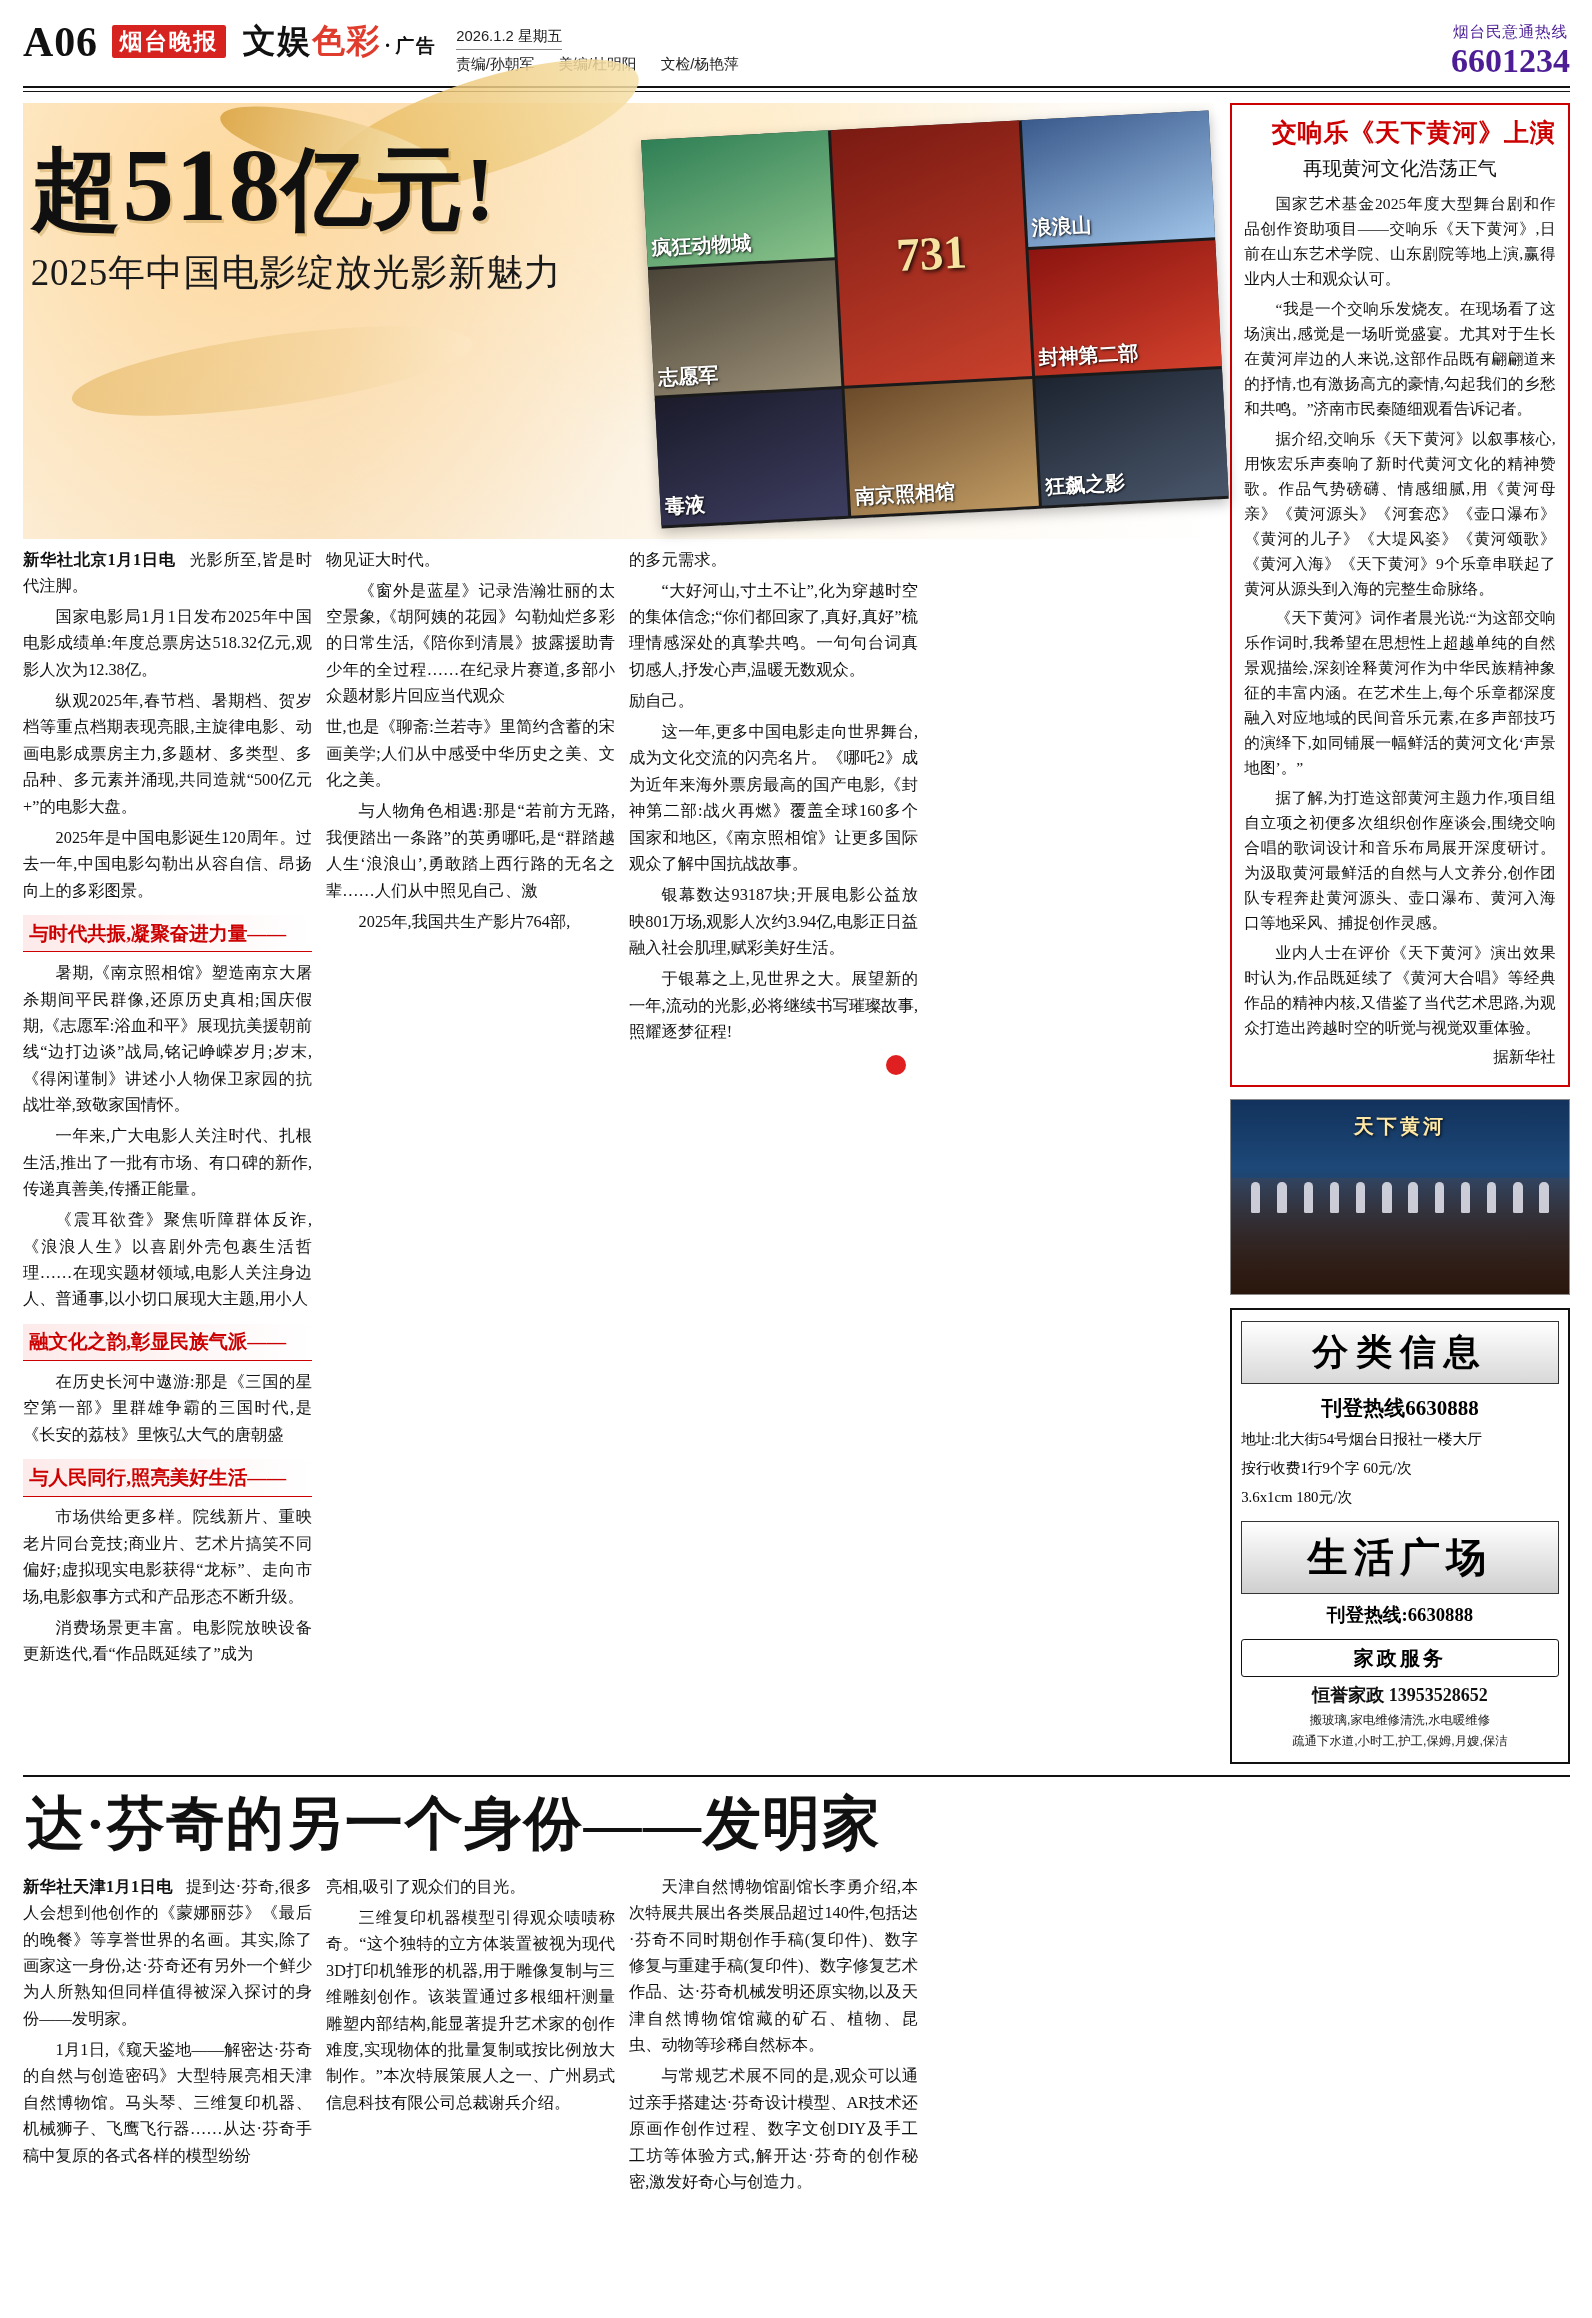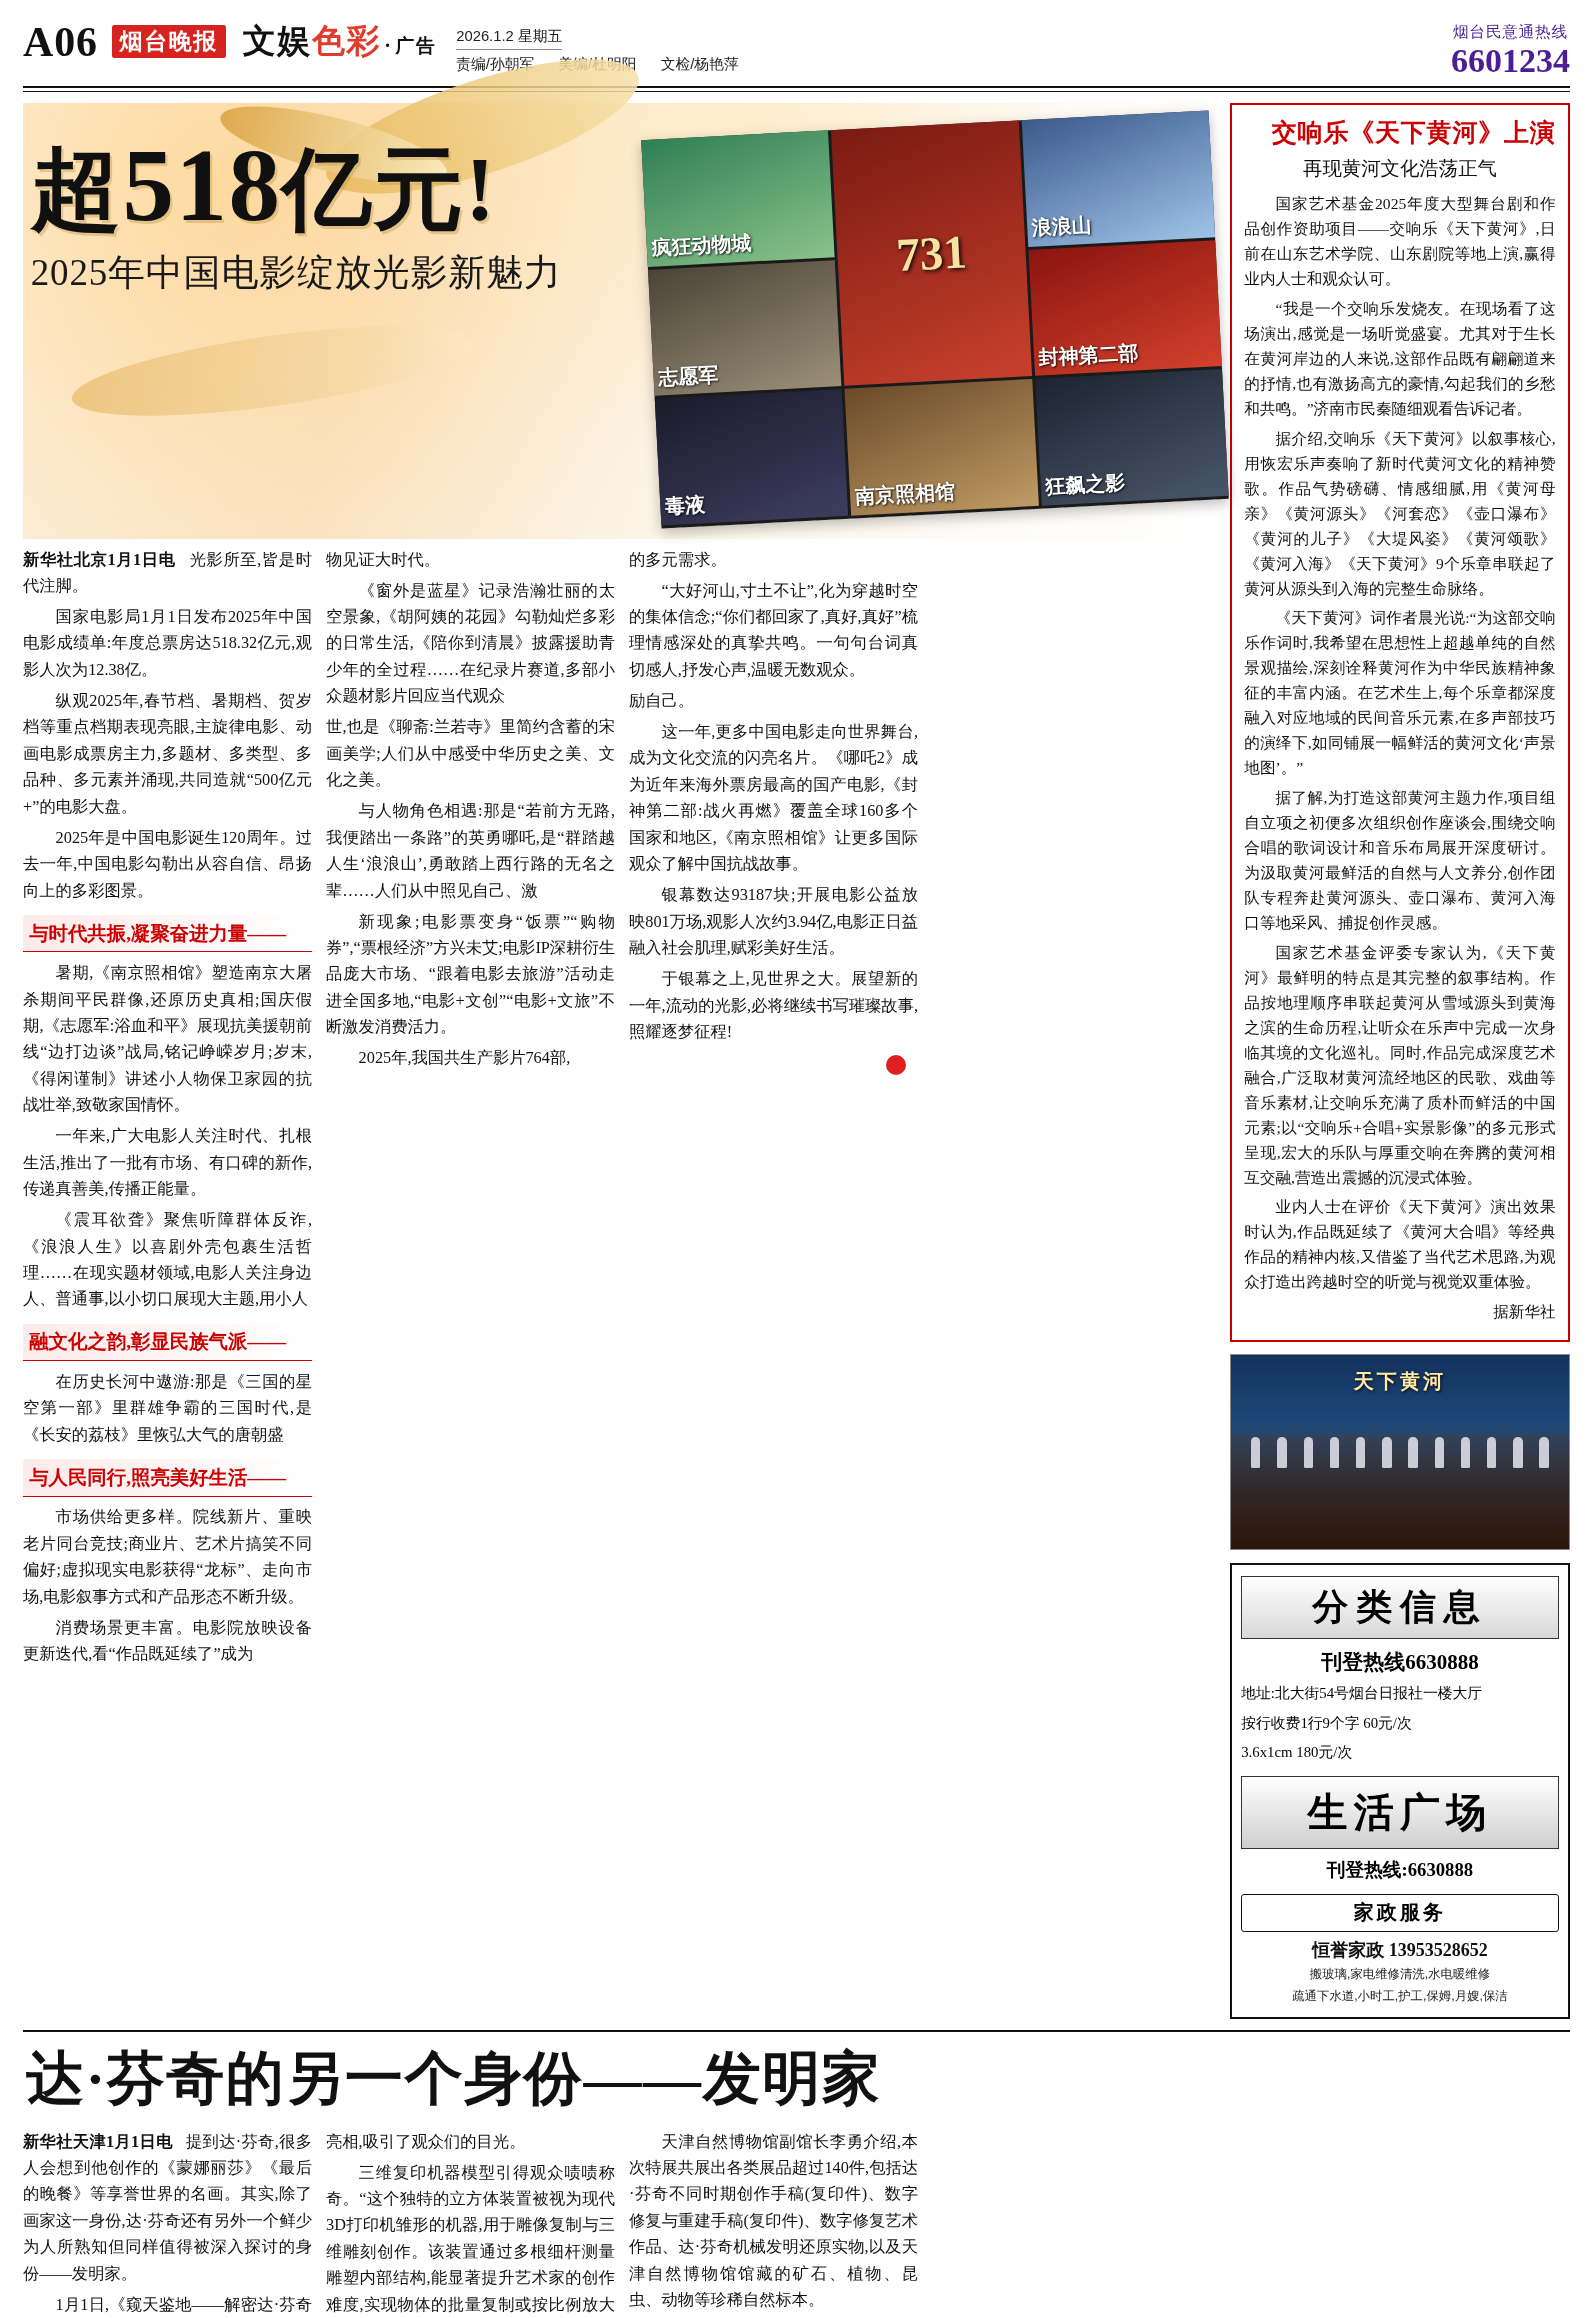--- a/index.html
+++ b/index.html
@@ -191,21 +191,20 @@
           <div class="subhead">与人民同行,照亮美好生活——</div>
           <p>市场供给更多样。院线新片、重映老片同台竞技;商业片、艺术片搞笑不同偏好;虚拟现实电影获得“龙标”、走向市场,电影叙事方式和产品形态不断升级。</p>
           <p>消费场景更丰富。电影院放映设备更新迭代,看“作品既延续了”成为</p>
         </div>
 
         <div class="col news">
           <p class="noind">物见证大时代。</p>
           <p>《窗外是蓝星》记录浩瀚壮丽的太空景象,《胡阿姨的花园》勾勒灿烂多彩的日常生活,《陪你到清晨》披露援助青少年的全过程……在纪录片赛道,多部小众题材影片回应当代观众</p>
           <p class="noind">世,也是《聊斋:兰若寺》里简约含蓄的宋画美学;人们从中感受中华历史之美、文化之美。</p>
           <p>与人物角色相遇:那是“若前方无路,我便踏出一条路”的英勇哪吒,是“群踏越人生‘浪浪山’,勇敢踏上西行路的无名之辈……人们从中照见自己、激</p>
-          <p>新现象;电影票变身“饭票”“购物券”,“票根经济”方兴未艾;电影IP深耕衍生品庞大市场、“跟着电影去旅游”活动走进全国多地,“电影+文创”“电影+文旅”不断激发消费活力。</p>
           <p>2025年,我国共生产影片764部,</p>
         </div>
 
         <div class="col news">
           <p class="noind">的多元需求。</p>
           <p>“大好河山,寸土不让”,化为穿越时空的集体信念;“你们都回家了,真好,真好”梳理情感深处的真挚共鸣。一句句台词真切感人,抒发心声,温暖无数观众。</p>
           <p class="noind">励自己。</p>
           <p>这一年,更多中国电影走向世界舞台,成为文化交流的闪亮名片。《哪吒2》成为近年来海外票房最高的国产电影,《封神第二部:战火再燃》覆盖全球160多个国家和地区,《南京照相馆》让更多国际观众了解中国抗战故事。</p>
           <p>银幕数达93187块;开展电影公益放映801万场,观影人次约3.94亿,电影正日益融入社会肌理,赋彩美好生活。</p>
           <p>于银幕之上,见世界之大。展望新的一年,流动的光影,必将继续书写璀璨故事,照耀逐梦征程!</p>
@@ -216,21 +215,20 @@
 
     <div class="right-col">
       <div class="box-red">
         <div class="bt1">交响乐《天下黄河》上演</div>
         <div class="bt2">再现黄河文化浩荡正气</div>
         <p>国家艺术基金2025年度大型舞台剧和作品创作资助项目——交响乐《天下黄河》,日前在山东艺术学院、山东剧院等地上演,赢得业内人士和观众认可。</p>
         <p>“我是一个交响乐发烧友。在现场看了这场演出,感觉是一场听觉盛宴。尤其对于生长在黄河岸边的人来说,这部作品既有翩翩道来的抒情,也有激扬高亢的豪情,勾起我们的乡愁和共鸣。”济南市民秦随细观看告诉记者。</p>
         <p>据介绍,交响乐《天下黄河》以叙事核心,用恢宏乐声奏响了新时代黄河文化的精神赞歌。作品气势磅礴、情感细腻,用《黄河母亲》《黄河源头》《河套恋》《壶口瀑布》《黄河的儿子》《大堤风姿》《黄河颂歌》《黄河入海》《天下黄河》9个乐章串联起了黄河从源头到入海的完整生命脉络。</p>
         <p>《天下黄河》词作者晨光说:“为这部交响乐作词时,我希望在思想性上超越单纯的自然景观描绘,深刻诠释黄河作为中华民族精神象征的丰富内涵。在艺术生上,每个乐章都深度融入对应地域的民间音乐元素,在多声部技巧的演绎下,如同铺展一幅鲜活的黄河文化‘声景地图’。”</p>
         <p>据了解,为打造这部黄河主题力作,项目组自立项之初便多次组织创作座谈会,围绕交响合唱的歌词设计和音乐布局展开深度研讨。为汲取黄河最鲜活的自然与人文养分,创作团队专程奔赴黄河源头、壶口瀑布、黄河入海口等地采风、捕捉创作灵感。</p>
-        <p>国家艺术基金评委专家认为,《天下黄河》最鲜明的特点是其完整的叙事结构。作品按地理顺序串联起黄河从雪域源头到黄海之滨的生命历程,让听众在乐声中完成一次身临其境的文化巡礼。同时,作品完成深度艺术融合,广泛取材黄河流经地区的民歌、戏曲等音乐素材,让交响乐充满了质朴而鲜活的中国元素;以“交响乐+合唱+实景影像”的多元形式呈现,宏大的乐队与厚重交响在奔腾的黄河相互交融,营造出震撼的沉浸式体验。</p>
         <p>业内人士在评价《天下黄河》演出效果时认为,作品既延续了《黄河大合唱》等经典作品的精神内核,又借鉴了当代艺术思路,为观众打造出跨越时空的听觉与视觉双重体验。</p>
         <p class="src">据新华社</p>
       </div>
 
       <div class="photo">
         <div class="banner">天下黄河</div>
         <div class="stage"></div>
         <div class="choir">
           <i></i>
             <i></i>

